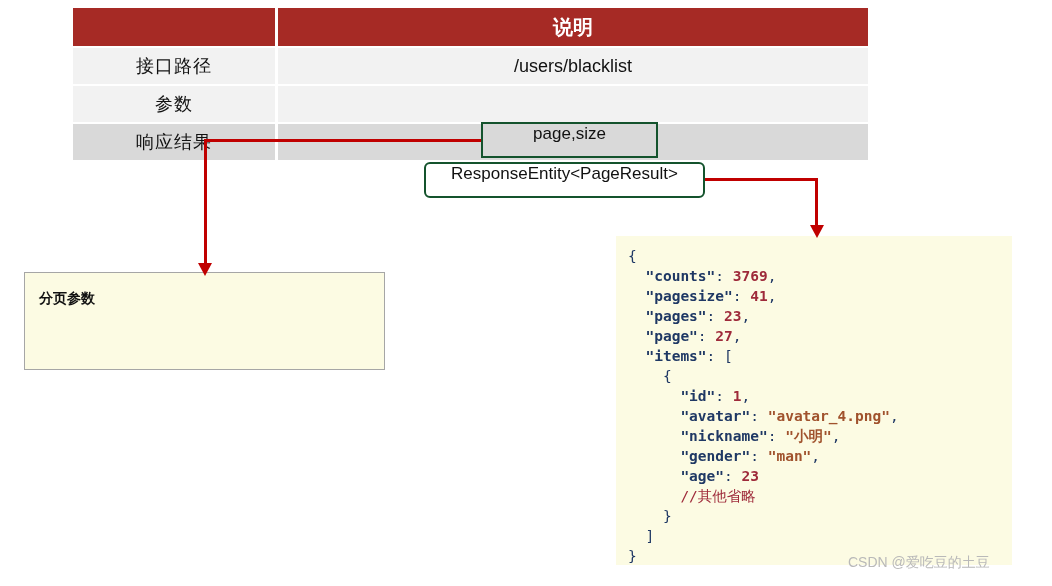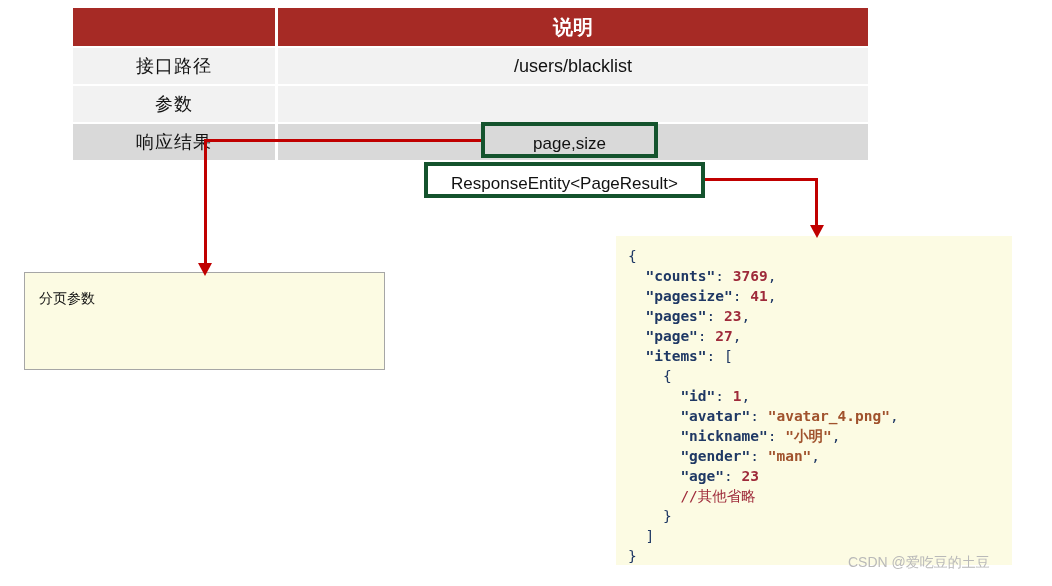--- a/index.html
+++ b/index.html
@@ -52,41 +52,42 @@
 
   .row-odd  td { background: #f2f2f2; }
   .row-even td { background: #d9d9d9; }
 
   .cell-label { letter-spacing: 1px; }
   .cell-value { position: relative; }
 
   
   .callout-box {
     position: absolute;
-    border: 4px solid #14532d;
+    border: 2px solid #14532d;
     box-sizing: border-box;
     display: flex;
-    align-items: flex-end;
+    align-items: flex-start;
     justify-content: center;
     font-size: 17px;
     color: #111111;
     background: transparent;
     z-index: 5;
   }
   #box-params {
     left: 481px;
     top: 122px;
     width: 177px;
     height: 36px;
   }
   #box-response {
     left: 424px;
     top: 162px;
     width: 281px;
     height: 36px;
+    border-radius: 6px;
   }
 
   
   .connector {
     position: absolute;
     background: #c00000;
     z-index: 4;
   }
   
   #conn-params-h {
@@ -148,20 +149,21 @@
     border: 1px solid #a6a6a6;
     box-sizing: border-box;
     padding: 12px 14px 0 14px;
     z-index: 3;
   }
   #note-box .note-line {
     font-size: 14px;
     color: #111111;
     line-height: 26px;
     white-space: nowrap;
+    font-weight: bold;
   }
 
   
   #json-panel {
     position: absolute;
     left: 616px;
     top: 236px;
     width: 396px;
     height: 329px;
     background: #fcfbe3;

